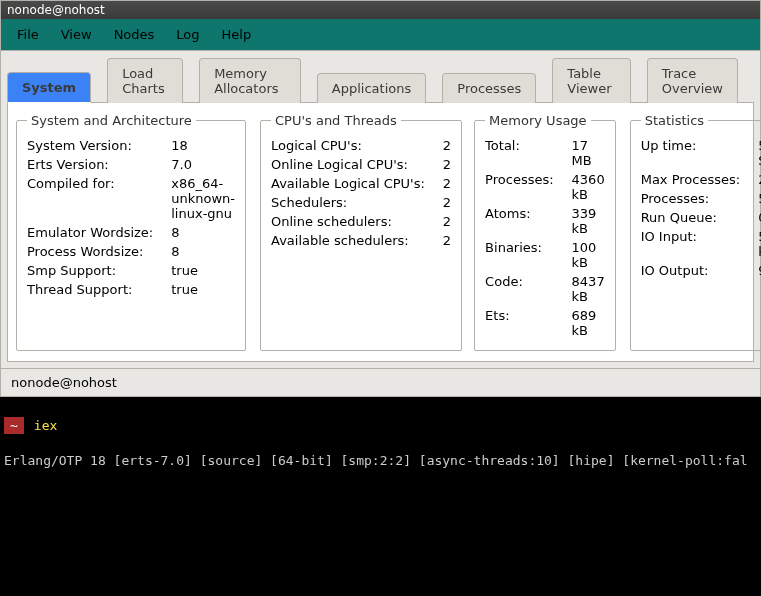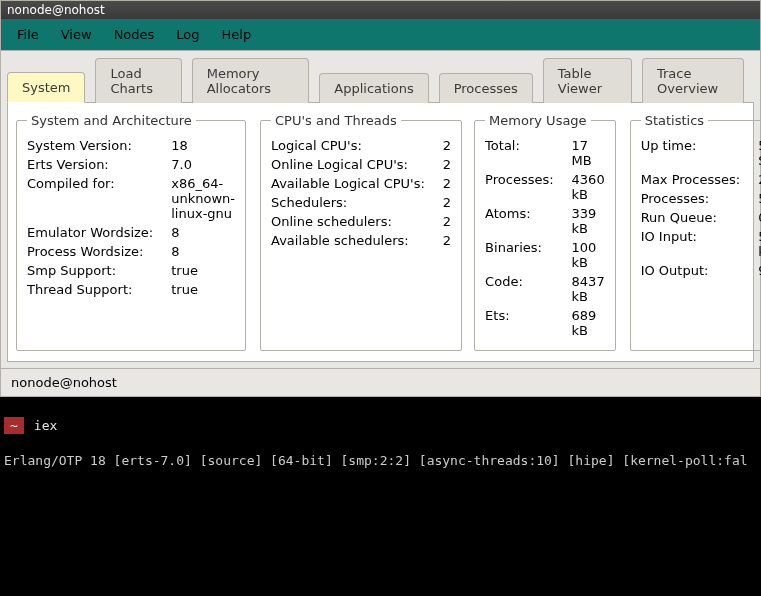--- a/index.html
+++ b/index.html
@@ -2,34 +2,34 @@
 <html><head>
 <meta charset="utf-8">
 <style>
   * { box-sizing: border-box; }
   body { margin: 0; font-family: "DejaVu Sans", "Liberation Sans", sans-serif; font-size: 13px; background: #000; color: #000; }
   .window { background: #e8e7e3; border: 1px solid #b3b0aa; width: 761px; }
   .titlebar { background: linear-gradient(#4a4a4a,#3a3a3a); color: #fff; font-size: 12px; padding: 2px 6px; }
   .menubar { display: flex; gap: 2px; padding: 4px 6px; background: #0f766e; border-bottom: 1px solid #b3b0aa; }
   .menubar .menuitem { padding: 4px 10px; border-radius: 3px; cursor: pointer; }
   .tabbar { display: flex; align-items: flex-end; gap: 0; padding: 6px 6px 0 6px; background: #e8e7e3; }
-  .tab { padding: 7px 14px; border: 1px solid #b3b0aa; border-bottom: none; border-radius: 4px 4px 0 0; background: #e0ddd6; color: #3a3a3a; cursor: pointer; margin-right: 10px; position: relative; top: 1px; }
-  .tab.active { background: #fef9c3; font-weight: normal; border-bottom: 1px solid #fff; z-index: 2; }
+  .tab { padding: 7px 14px; border: 1px solid #b3b0aa; border-bottom: none; border-radius: 4px 4px 0 0; background: #e0ddd6; color: #3a3a3a; cursor: pointer; margin-right: 16px; position: relative; top: 1px; }
+  .tab.active { background: #3b82f6; font-weight: bold; border-bottom: 1px solid #fff; z-index: 2; }
   .tabcontent { background: #fff; border: 1px solid #b3b0aa; margin: 0 6px 6px 6px; padding: 10px 8px; display: flex; gap: 12px; }
   .col { flex: 1; display: flex; flex-direction: row; gap: 14px; }
   fieldset { border: 1px solid #b3b0aa; border-radius: 2px; padding: 8px 10px 10px 10px; margin: 0; }
   legend { padding: 0 4px; color: #333; font-size: 13px; }
   table.kv { border-collapse: collapse; width: 100%; }
   table.kv td { padding: 2px 0; font-size: 13px; vertical-align: top; }
   table.kv td.k { white-space: nowrap; padding-right: 18px; }
   .statusbar { padding: 6px 10px; background: #e8e7e3; border-top: 1px solid #b3b0aa; font-size: 13px; }
   .terminal { background: #000; color: #ccc; font-family: "DejaVu Sans Mono","Liberation Mono",monospace; font-size: 13px; line-height: 1.35; padding: 2px 4px 6px 4px; white-space: pre; width: 761px; overflow: hidden; }
   .term-line { white-space: pre; }
   .term-tab { display: inline-block; background: #aa2b2b; color: #fff; padding: 0 6px; margin-right: 4px; }
-  .term-tab.active { background: #000; color: #e5e5e5; }
+  .term-tab.active { background: #000; color: #fde047; }
   .term-home { color: #fff; }
 </style>
 </head>
 <body>
 
 <div class="window">
   <div class="titlebar">
     <span>nonode@nohost</span>
   </div>
 

